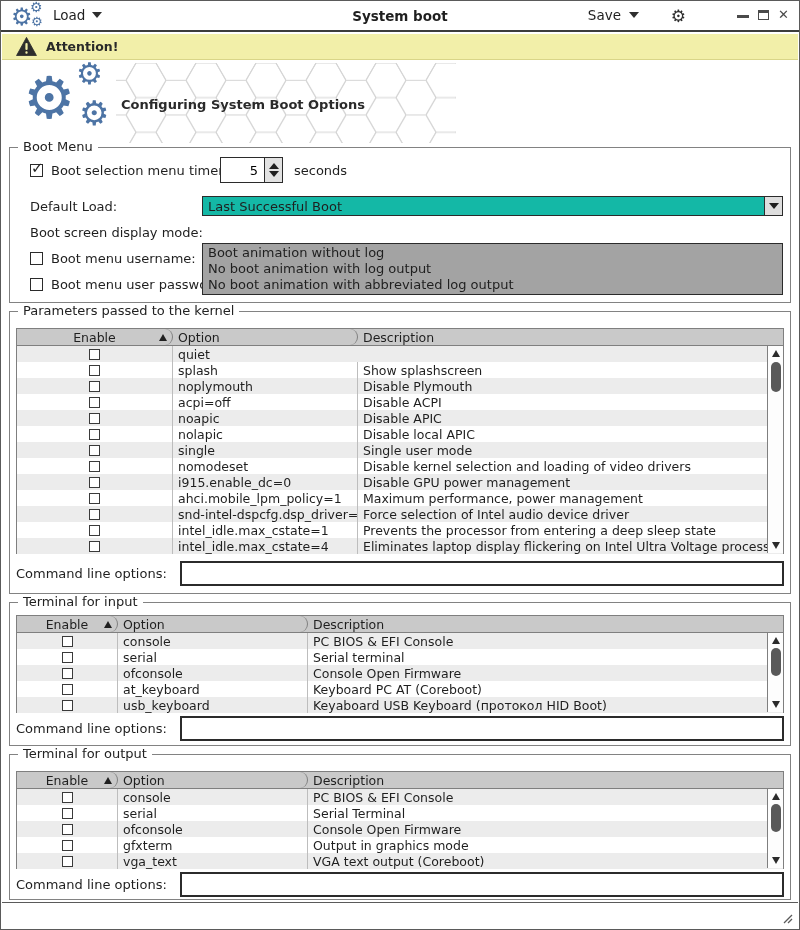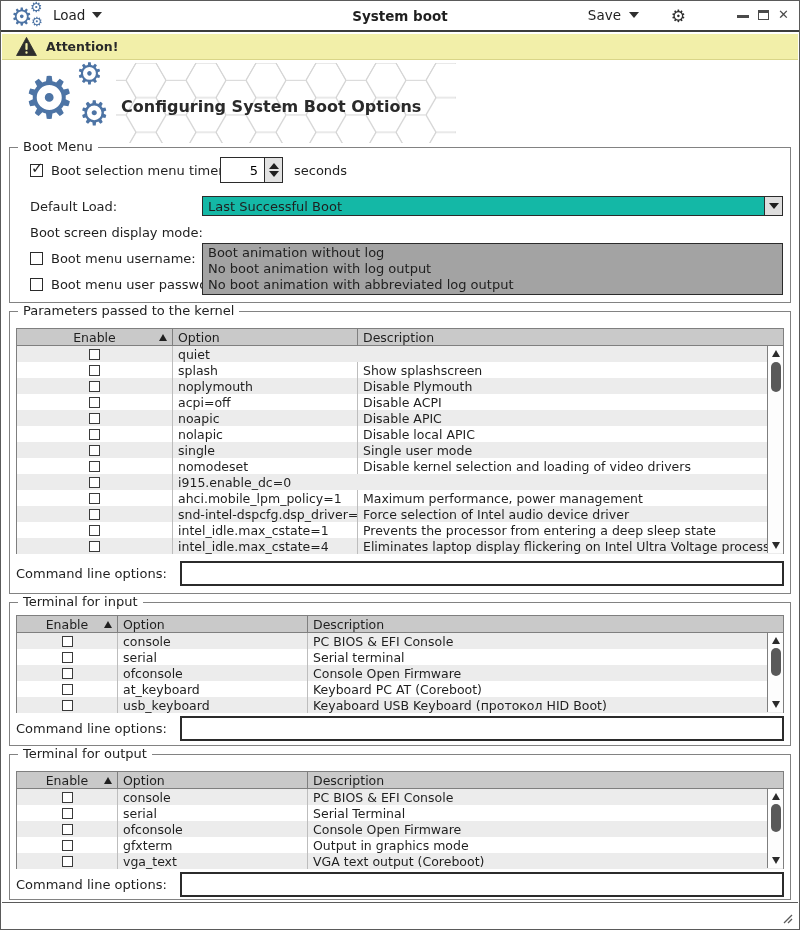--- a/index.html
+++ b/index.html
@@ -22,21 +22,21 @@
 
   
   .attention { position:absolute; top:33px; left:1px; right:1px; height:26px; background:#f2efa9; border-bottom:1px solid #d9d588; display:flex; align-items:center; padding-left:14px; }
   .warn-icon { width:21px; height:19px; margin-right:9px; }
   .attention-text { font-size:12.5px; font-weight:bold; color:#2a2a2a; }
 
   
   .hdr { position:absolute; top:60px; left:0; right:0; height:82px; background:#fff; }
   .hex-bg { position:absolute; left:115px; top:2px; width:340px; height:80px; }
   .hdr-gears { position:absolute; left:20px; top:2px; width:100px; height:78px; }
-  .hdr-title { position:absolute; left:120px; top:36px; font-size:16px; font-weight:bold; color:#2a2a2a; }
+  .hdr-title { position:absolute; left:120px; top:36px; font-size:13px; font-weight:bold; color:#2a2a2a; }
 
   
   .group { position:absolute; left:8px; width:782px; border:1px solid #828282; background:#fff; }
   .legend { position:absolute; top:-9px; left:8px; background:#fff; padding:0 5px; font-size:13px; color:#222; }
   .g-boot { top:146px; height:156px; }
   .g-kernel { top:310px; height:283px; }
   .g-termin { top:601px; height:144px; }
   .g-termout { top:753px; height:146px; }
 
   
@@ -55,21 +55,21 @@
   .combo { position:absolute; left:192px; right:7px; height:20px; border:1px solid #2b2b2b; background:#14b8a6; display:flex; }
   .combo-text { flex:1; font-size:13px; padding:2px 0 0 5px; white-space:nowrap; overflow:hidden; }
   .combo-btn { width:18px; background:#dedede; border-left:1px solid #2b2b2b; display:flex; align-items:center; justify-content:center; }
   .combo-btn .tri { width:0; height:0; border-left:5px solid transparent; border-right:5px solid transparent; border-top:6px solid #1f1f1f; }
   .droplist { position:absolute; left:192px; right:7px; top:95px; height:52px; background:#a3a3a3; border:1px solid #2b2b2b; z-index:6; padding-top:1px; }
   .drop-item { font-size:13px; height:16px; line-height:16px; padding-left:5px; white-space:nowrap; }
 
   
   .tbl { position:absolute; left:6px; right:6px; border:1px solid #7f7f7f; background:#fff; }
   .tbl-head { display:flex; height:17px; background:#c9c9c9; border-bottom:1px solid #7f7f7f; font-size:12.5px; }
-  .th { display:flex; align-items:center; padding-left:5px; border-right:1px solid #7f7f7f; position:relative; }
+  .th { display:flex; align-items:center; padding-left:5px; border-right:1px solid #7f7f7f; position:relative;border-radius:8px; }
   .th.center { justify-content:center; padding-left:0; }
   .th:last-child { border-right:none; }
   .sort-tri { position:absolute; right:5px; top:5px; width:0; height:0; border-left:4.5px solid transparent; border-right:4.5px solid transparent; border-bottom:7px solid #1f1f1f; }
   .tbl-body { position:relative; }
   .tr { display:flex; height:16px; font-size:12.5px; align-items:flex-start; }
   .tr:nth-child(odd) { background:#ececec; }
   .td { height:16px; line-height:15px; padding-left:5px; border-right:1px solid #bdbdbd; white-space:nowrap; overflow:hidden; display:flex; align-items:center; }
   .td.center { justify-content:center; padding-left:0; }
   .td:last-child { border-right:none; }
   .row-cbx { width:11px; height:11px; border:1px solid #3a3a3a; background:#fff; }
@@ -270,20 +270,21 @@
               <span class="row-cbx"></span>
             </div>
             <div class="td k-c2">nomodeset</div>
             <div class="td k-c3">Disable kernel selection and loading of video drivers</div>
           </div>
         <div class="tr">
             <div class="td center k-c1">
               <span class="row-cbx"></span>
             </div>
             <div class="td k-c2">i915.enable_dc=0</div>
+            <div class="td k-c3">Disable GPU power management</div>
           </div>
         <div class="tr">
             <div class="td center k-c1">
               <span class="row-cbx"></span>
             </div>
             <div class="td k-c2">ahci.mobile_lpm_policy=1</div>
             <div class="td k-c3">Maximum performance, power management</div>
           </div>
         <div class="tr">
             <div class="td center k-c1">

